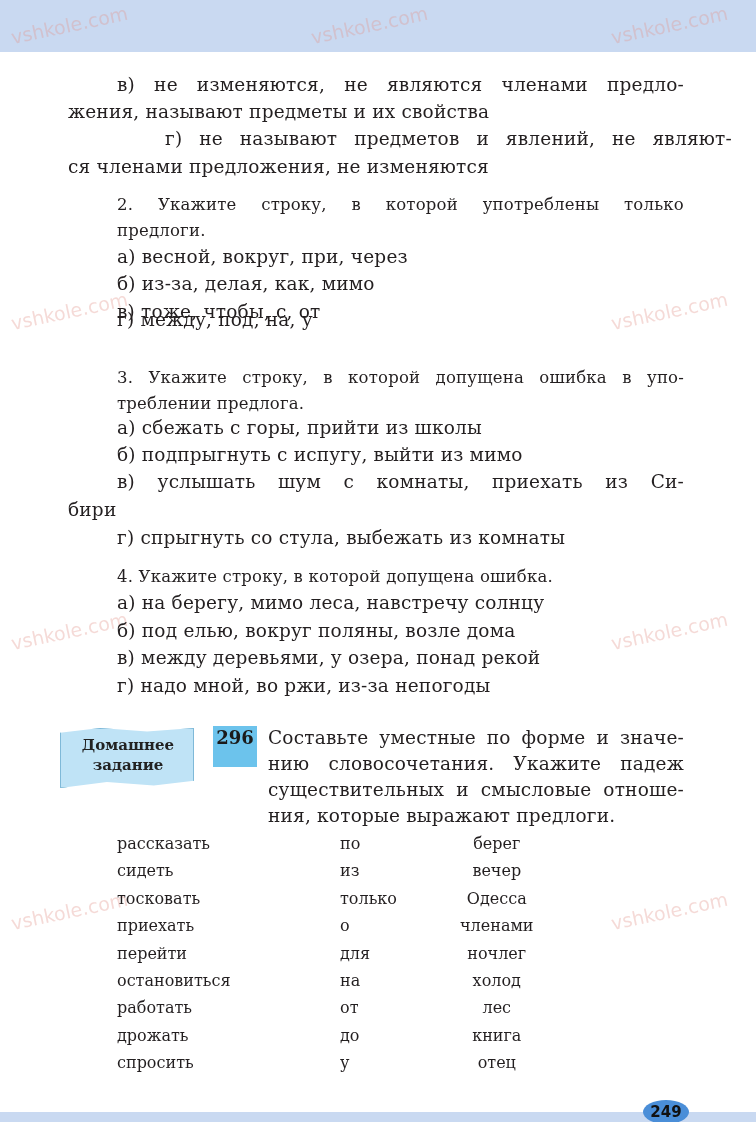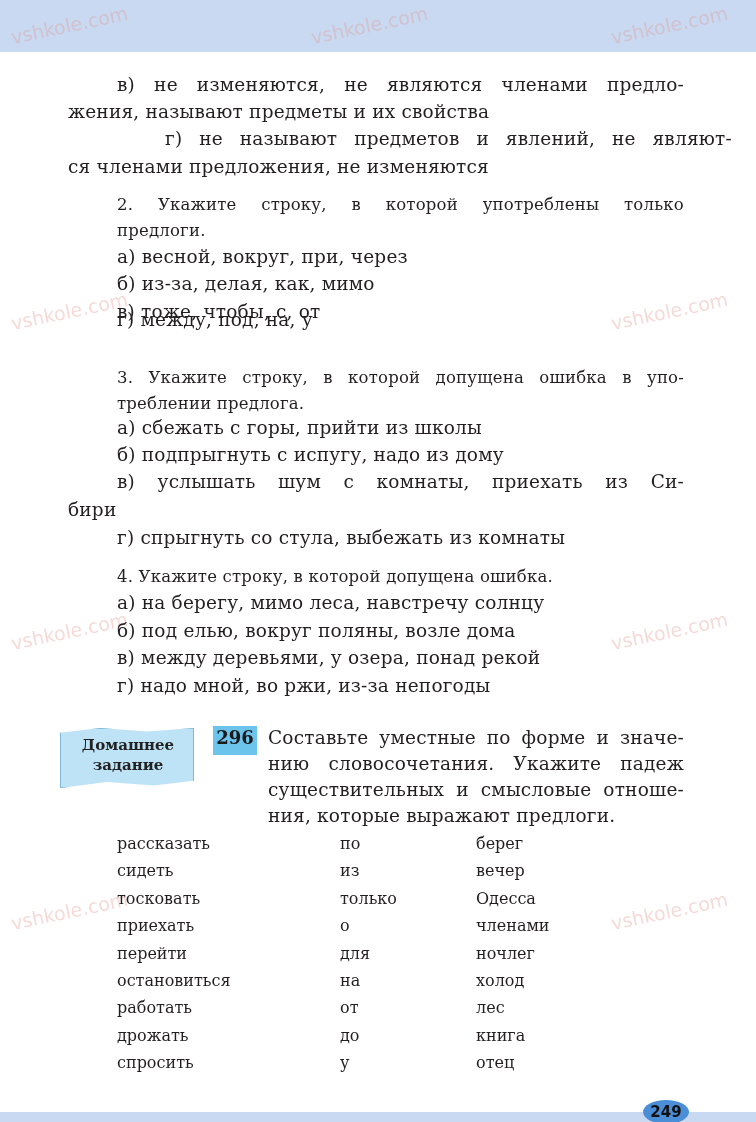--- a/index.html
+++ b/index.html
@@ -32,21 +32,21 @@
     position:absolute; left:60px; top:728px; width:132px; height:58px;
     background:#bfe3f6; border:1px solid #7fb9d8;
     clip-path:polygon(0 8%, 30% 0, 65% 6%, 100% 0, 100% 88%, 70% 96%, 35% 90%, 0 100%);
     box-shadow:2px 3px 0 #9cc;
   }
   .hw-text {
     position:absolute; left:60px; top:735px; width:136px; text-align:center;
     font-size:15px; font-weight:bold; line-height:20px; color:#222;
   }
   .ex-num {
-    position:absolute; left:213px; top:726px; width:44px; height:29px;
+    position:absolute; left:213px; top:726px; width:44px; height:41px;
     background:#6cc3ec; font-size:18px; font-weight:bold; line-height:24px;
     text-align:center; color:#1a1a1a;
   }
   .col { position:absolute; font-size:16px; line-height:27.4px; }
 </style>
 </head>
 <body>
 
 <div class="top-band"></div>
 
@@ -68,21 +68,21 @@
 <div class="line small justify" style="left:117px;top:191px;width:567px;">2. Укажите строку, в которой употреблены только</div>
 <div class="line small" style="left:117px;top:217px;">предлоги.</div>
 <div class="line" style="left:117px;top:243px;">а) весной, вокруг, при, через</div>
 <div class="line" style="left:117px;top:270px;">б) из-за, делая, как, мимо</div>
 <div class="line" style="left:117px;top:298px;">в) тоже, чтобы, с, от</div>
 <div class="line" style="left:117px;top:306px;">г) между, под, на, у</div>
 
 <div class="line small justify" style="left:117px;top:364px;width:567px;">3. Укажите строку, в которой допущена ошибка в упо-</div>
 <div class="line small" style="left:117px;top:390px;">треблении предлога.</div>
 <div class="line" style="left:117px;top:414px;">а) сбежать с горы, прийти из школы</div>
-<div class="line" style="left:117px;top:441px;">б) подпрыгнуть с испугу, надо из дому</div>
+<div class="line" style="left:117px;top:441px;">б) подпрыгнуть с испугу, выйти из мимо</div>
 <div class="line justify" style="left:117px;top:468px;width:567px;">в) услышать шум с комнаты, приехать из Си-</div>
 <div class="line" style="left:68px;top:496px;">бири</div>
 <div class="line" style="left:117px;top:524px;">г) спрыгнуть со стула, выбежать из комнаты</div>
 
 <div class="line small" style="left:117px;top:563px;">4. Укажите строку, в которой допущена ошибка.</div>
 <div class="line" style="left:117px;top:589px;">а) на берегу, мимо леса, навстречу солнцу</div>
 <div class="line" style="left:117px;top:617px;">б) под елью, вокруг поляны, возле дома</div>
 <div class="line" style="left:117px;top:644px;">в) между деревьями, у озера, понад рекой</div>
 <div class="line" style="left:117px;top:672px;">г) надо мной, во ржи, из-за непогоды</div>
 
@@ -113,21 +113,21 @@
   <div>по</div>
   <div>из</div>
   <div>только</div>
   <div>о</div>
   <div>для</div>
   <div>на</div>
   <div>от</div>
   <div>до</div>
   <div>у</div>
 </div>
-<div class="col" style="left:476px;top:830px;">
+<div class="col" style="left:460px;top:830px;text-align:center;">
   <div>берег</div>
   <div>вечер</div>
   <div>Одесса</div>
   <div>членами</div>
   <div>ночлег</div>
   <div>холод</div>
   <div>лес</div>
   <div>книга</div>
   <div>отец</div>
 </div>

